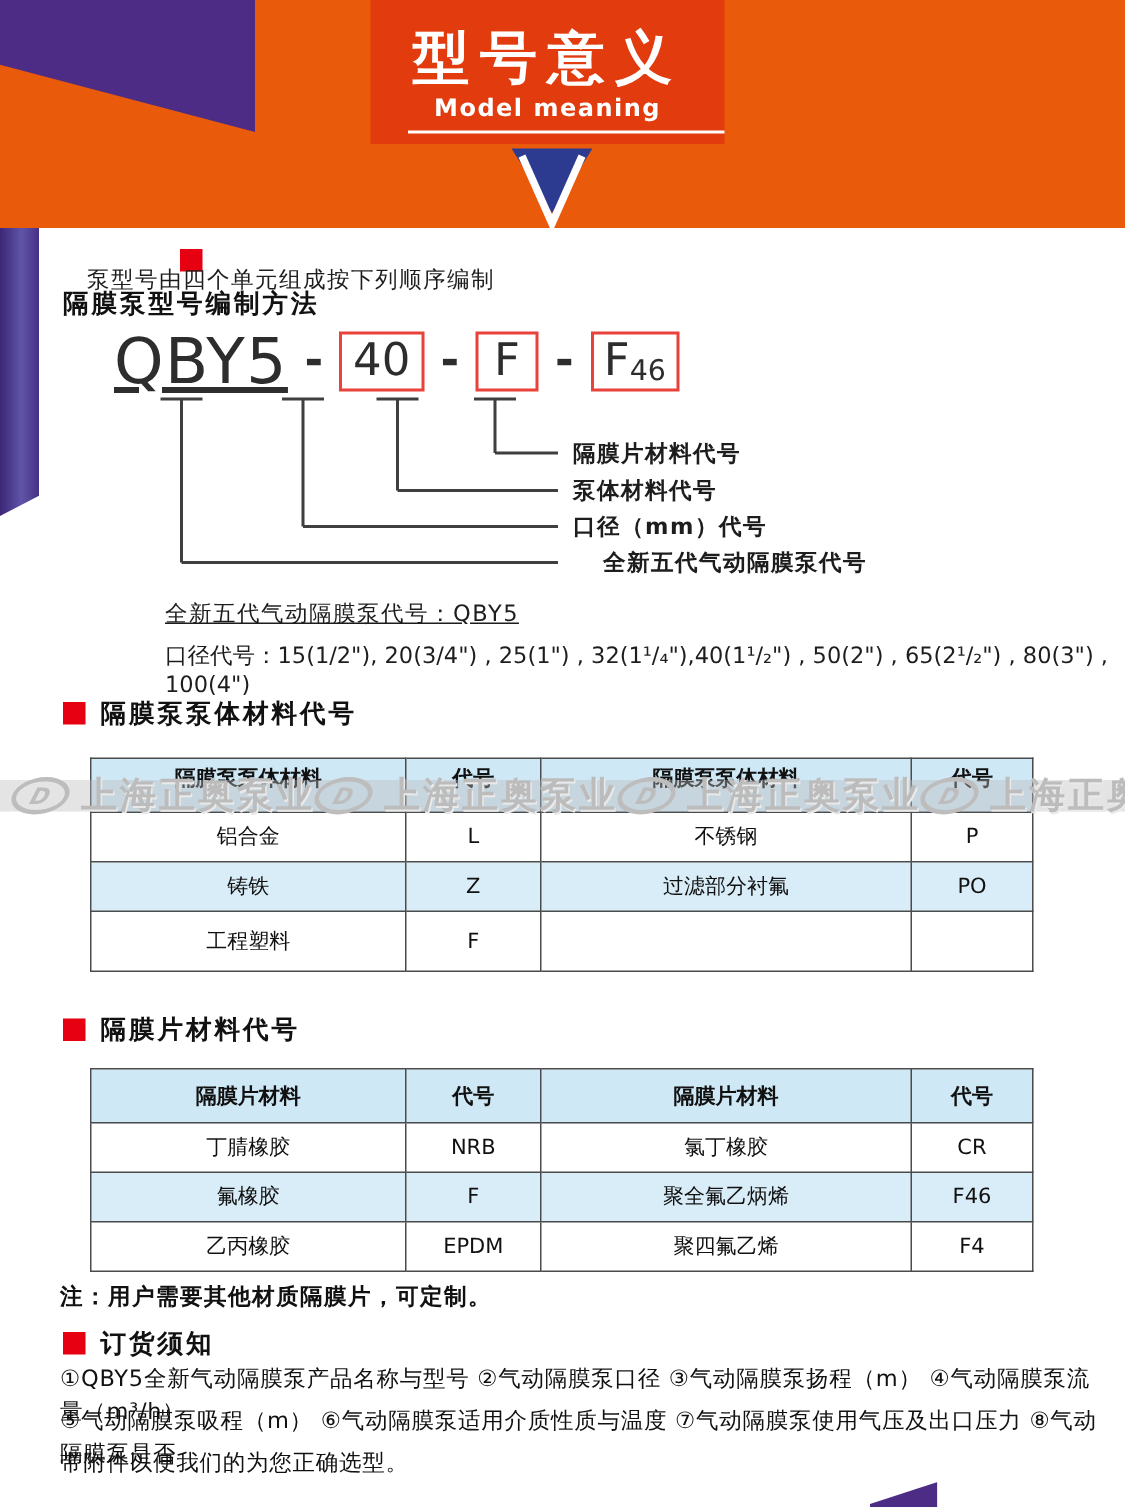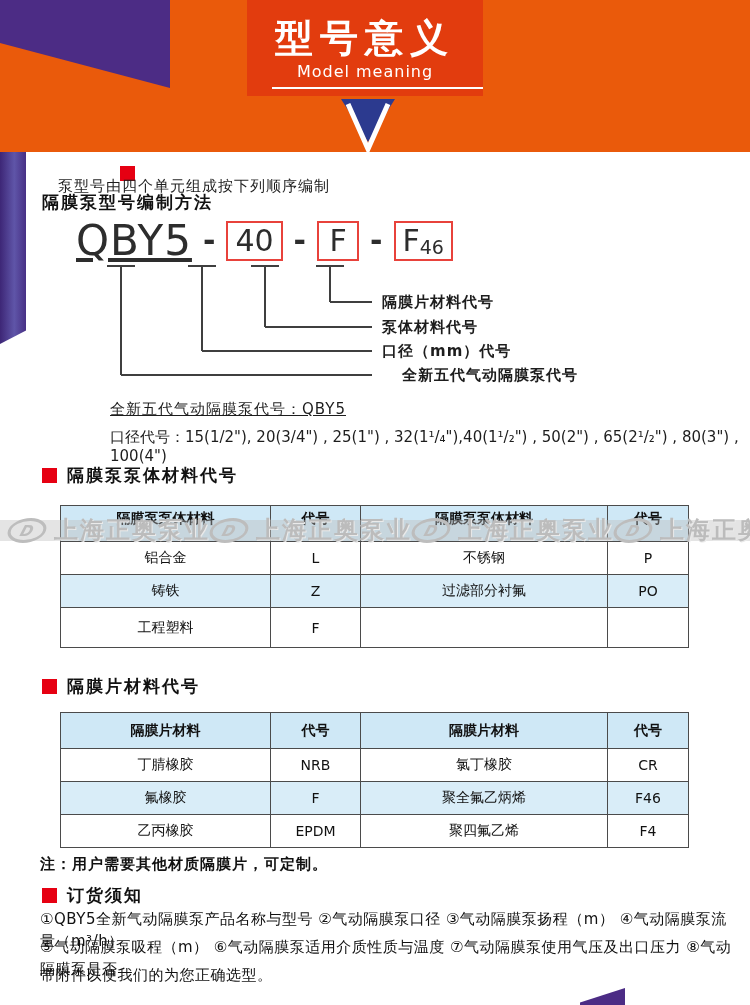--- a/index.html
+++ b/index.html
@@ -10,21 +10,21 @@
     color:#1d1d1d;
   }
   
   .hdr{position:absolute;left:0;top:0;width:750px;height:152px;background:#ea5a0b;}
   .hdr-redbox{position:absolute;left:247px;top:0;width:236px;height:96px;background:#e23c0e;}
   .hdr-purple{position:absolute;left:0;top:0;width:170px;height:88px;background:#4c2c85;
     -webkit-clip-path:polygon(0 0,100% 0,100% 100%,0 49%);clip-path:polygon(0 0,100% 0,100% 100%,0 49%);}
   .hdr-title{position:absolute;left:247px;top:16px;width:236px;text-align:center;
     color:#ffffff;font-size:38px;font-weight:bold;letter-spacing:7px;line-height:44px;}
   .hdr-sub{position:absolute;left:247px;top:62px;width:236px;text-align:center;
-    color:#ffffff;font-size:16px;font-weight:normal;letter-spacing:1px;}
+    color:#ffffff;font-size:16px;font-weight:bold;letter-spacing:1px;}
   .hdr-line{position:absolute;left:272px;top:87px;width:211px;height:2px;background:#ffffff;}
   .hdr-arrow{position:absolute;left:338px;top:96px;}
   
   .left-strip{position:absolute;left:0;top:152px;width:26px;height:192px;
     background:linear-gradient(90deg,#3d2676 0%,#5f55a8 55%,#473085 100%);
     -webkit-clip-path:polygon(0 0,100% 0,100% 93%,0 100%);clip-path:polygon(0 0,100% 0,100% 93%,0 100%);}
   
   .br-wedge{position:absolute;left:580px;top:988px;width:45px;height:17px;background:#4c2c85;
     -webkit-clip-path:polygon(0 86%,100% 0,100% 100%,0 100%);clip-path:polygon(0 86%,100% 0,100% 100%,0 100%);}
   

